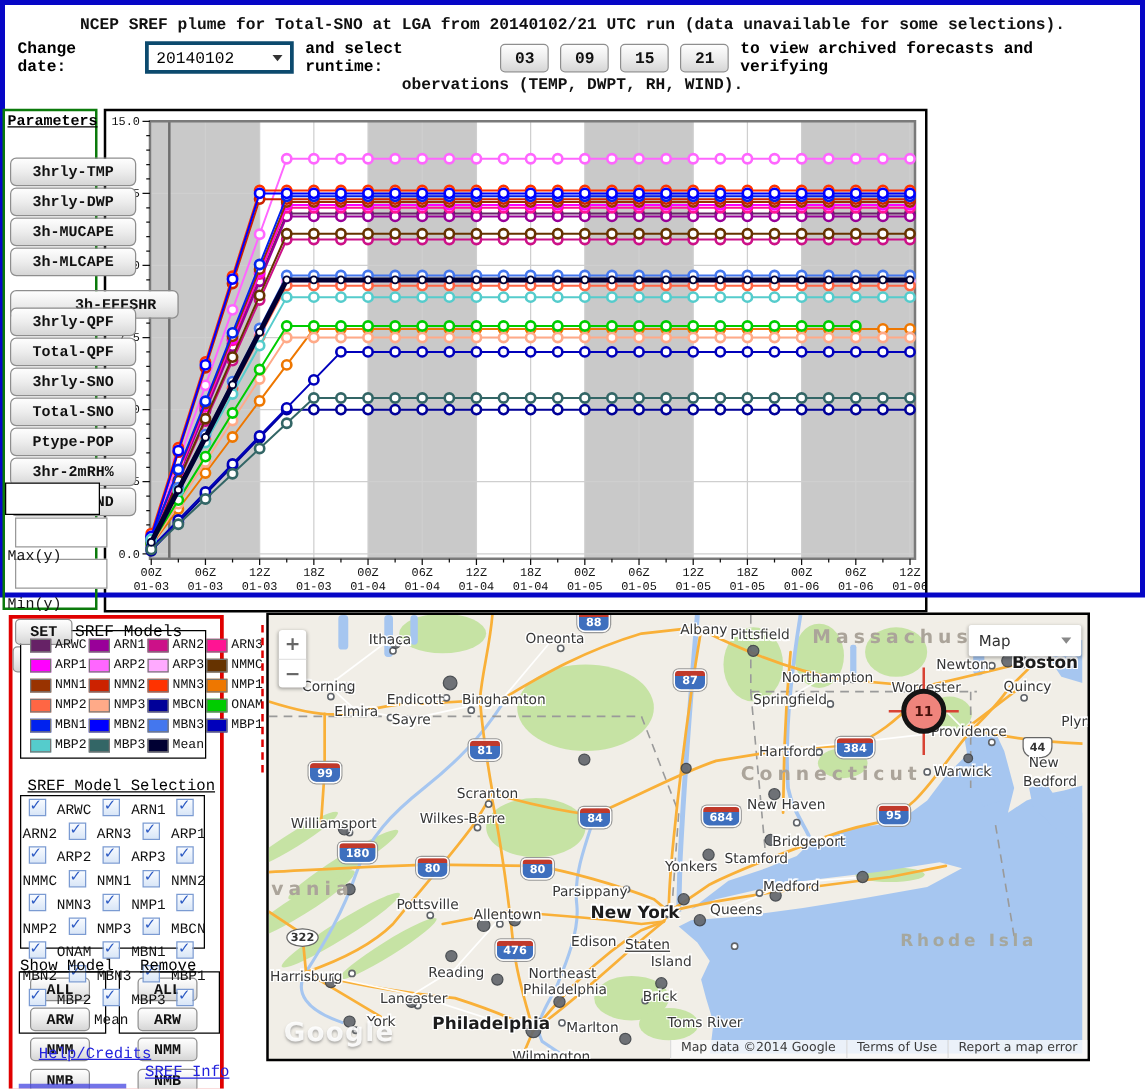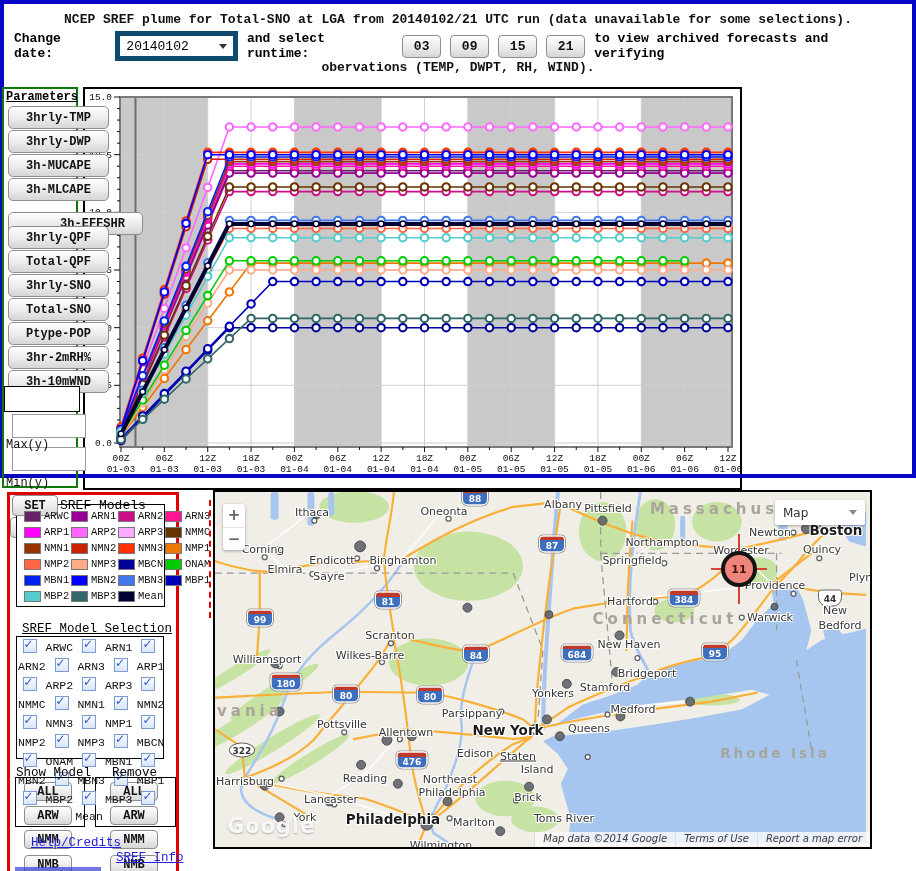--- a/index.html
+++ b/index.html
@@ -6,30 +6,30 @@
   #app{position:relative;width:916px;height:871px;background:#fff;overflow:hidden;
        font-family:"Liberation Mono","DejaVu Sans Mono",monospace;}
   .abs{position:absolute;}
   
   #blue-frame{left:0;top:0;width:916px;height:478px;border:4px solid #0606C6;box-sizing:border-box;z-index:3;pointer-events:none;}
   #green-frame{left:2px;top:87px;width:76px;height:401px;border:2px solid #0B7A0B;box-sizing:border-box;z-index:4;pointer-events:none;}
   #red-panel{left:7px;top:492px;width:172px;height:382px;border:3px solid #E00000;box-sizing:border-box;background:#fff;z-index:2;}
   
   .hline{left:0;top:0;width:916px;text-align:center;font:bold 13px "Liberation Mono",monospace;color:#111;z-index:5;}
   #hline2{left:14px;top:31px;width:888px;display:flex;justify-content:center;align-items:center;gap:9px;font:bold 13px "Liberation Mono",monospace;z-index:5;}
-  .selbox{width:102px;height:20px;border:5px solid #0c4a6e;background:#fff;display:flex;align-items:center;justify-content:space-between;padding:0 6px;font:13px "Liberation Mono",monospace;}
+  .selbox{width:102px;height:20px;border:3px solid #0c4a6e;background:#fff;display:flex;align-items:center;justify-content:space-between;padding:0 6px;font:13px "Liberation Mono",monospace;}
   .caret{width:0;height:0;border-left:4px solid transparent;border-right:4px solid transparent;border-top:5px solid #333;}
   .btn{background:linear-gradient(#FEFEFE,#EDEDED 50%,#D6D6D6);border:1px solid #8E8E8E;border-radius:4px;
        font:bold 12px "Liberation Mono",monospace;color:#111;display:flex;align-items:center;justify-content:center;cursor:pointer;}
   .rt-btn{width:37px;height:21px;font-size:13px;}
   
   #chart-box{left:83px;top:87px;width:655px;height:399px;border:2px solid #000;background:#fff;z-index:2;}
   #chart-svg text{font-family:"Liberation Mono","DejaVu Sans Mono",monospace;}
   
-  .param-btn{left:8px;width:99px;height:21px;border-radius:5px;z-index:5;position:absolute;}
+  .param-btn{left:8px;width:99px;height:21px;border-radius:5px;z-index:5;position:absolute;margin-top:20px;}
   #params-title{left:6px;top:90px;font:bold 12px "Liberation Mono",monospace;text-decoration:underline;z-index:5;}
   .sb-input{position:absolute;left:12px;width:68px;height:20px;border:1px solid #999;background:#fff;z-index:5;}
   .sb-label{position:absolute;left:6px;font:12px "Liberation Mono",monospace;color:#111;z-index:6;}
   #empty-box{left:4px;top:386px;width:74px;height:24px;border:1px solid #000;background:#fff;z-index:5;}
   
   .panel-btn{position:absolute;z-index:5;}
   #models-title{left:60px;top:498px;font:13px "Liberation Mono",monospace;z-index:7;}
   #legend-box{left:16px;top:504px;width:147px;height:101px;border:1px solid #000;background:#fff;z-index:6;}
   #legend-rows{left:24px;top:508px;width:188px;height:97px;overflow:hidden;display:flex;flex-wrap:wrap;align-content:flex-start;z-index:7;}
   .lg-cell{width:47px;height:16px;display:flex;align-items:center;}
@@ -71,21 +71,21 @@
   #zoom-ctl div:first-child{border-bottom:1px solid #E4E4E4;}
   #map-type{position:absolute;left:560px;top:8px;width:90px;height:25px;background:#fff;border-radius:2px;
             box-shadow:0 1px 3px rgba(0,0,0,.3);z-index:9;display:flex;align-items:center;justify-content:space-between;
             padding:0 8px;box-sizing:border-box;font:12px "DejaVu Sans",sans-serif;color:#333;cursor:pointer;}
   #map-type .caret{border-top-color:#888;}
   #marker{position:absolute;left:524px;top:77px;width:28px;height:28px;transform:translate(-50%,-50%);
           background:#EF847C;border:4px solid #141414;border-radius:50%;z-index:7;display:flex;align-items:center;justify-content:center;
           font:bold 11px "DejaVu Sans",sans-serif;color:#4A120C;}
   .xline{position:absolute;background:#D84334;z-index:6;}
   #attr{position:absolute;right:0;bottom:0;height:15px;display:flex;z-index:9;font:10px "DejaVu Sans",sans-serif;color:#3a3a3a;}
-  #attr span{background:rgba(250,250,250,.82);padding:1px 8px 0 8px;border-left:1px solid #ddd;white-space:nowrap;font-style:italic;}
+  #attr span{background:rgba(250,250,250,.82);padding:1px 8px 0 8px;border-left:1px solid #ddd;white-space:nowrap;}
   #gwm{position:absolute;left:12px;top:322px;font:bold 21px "DejaVu Sans",sans-serif;color:rgba(255,255,255,.88);
        letter-spacing:1px;text-shadow:0 1px 2px rgba(120,120,120,.55);z-index:8;}
 </style>
 </head>
 <body>
 
 <div id="app">
 
   <div class="abs hline" style="top:12px">NCEP SREF plume for Total-SNO at LGA from 20140102/21 UTC run (data unavailable for some selections).</div>
   <div class="abs" id="hline2">

